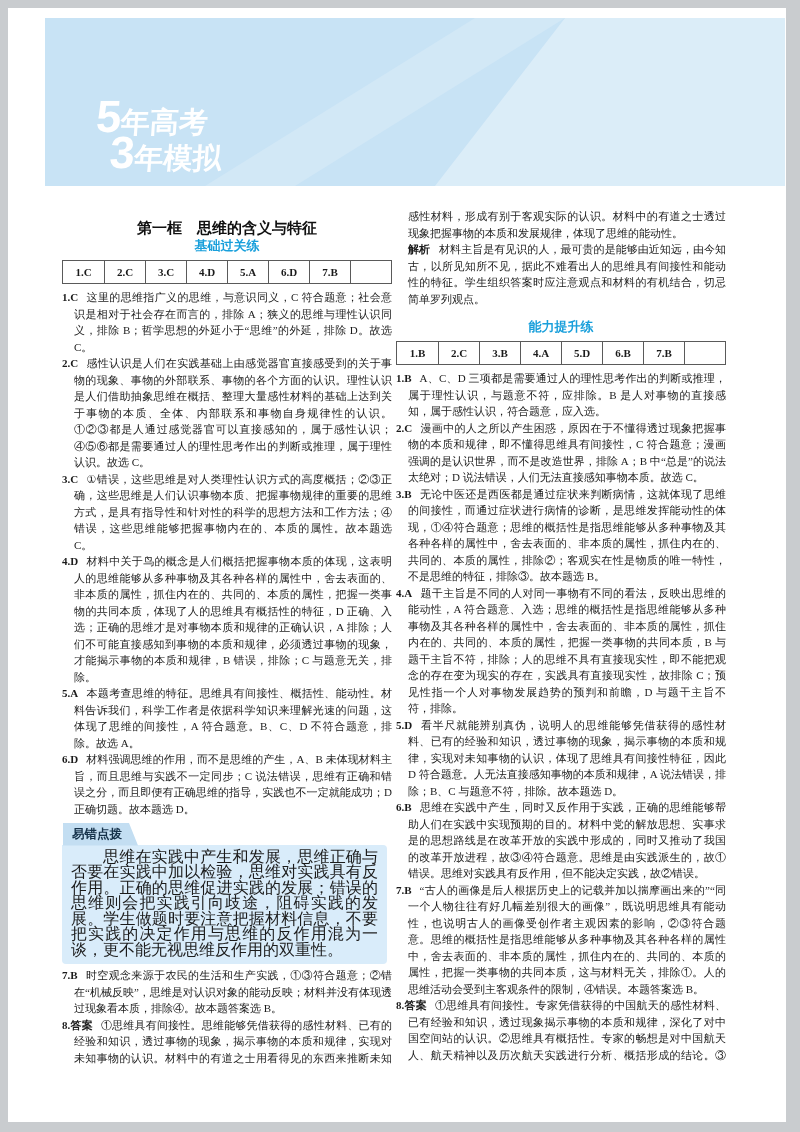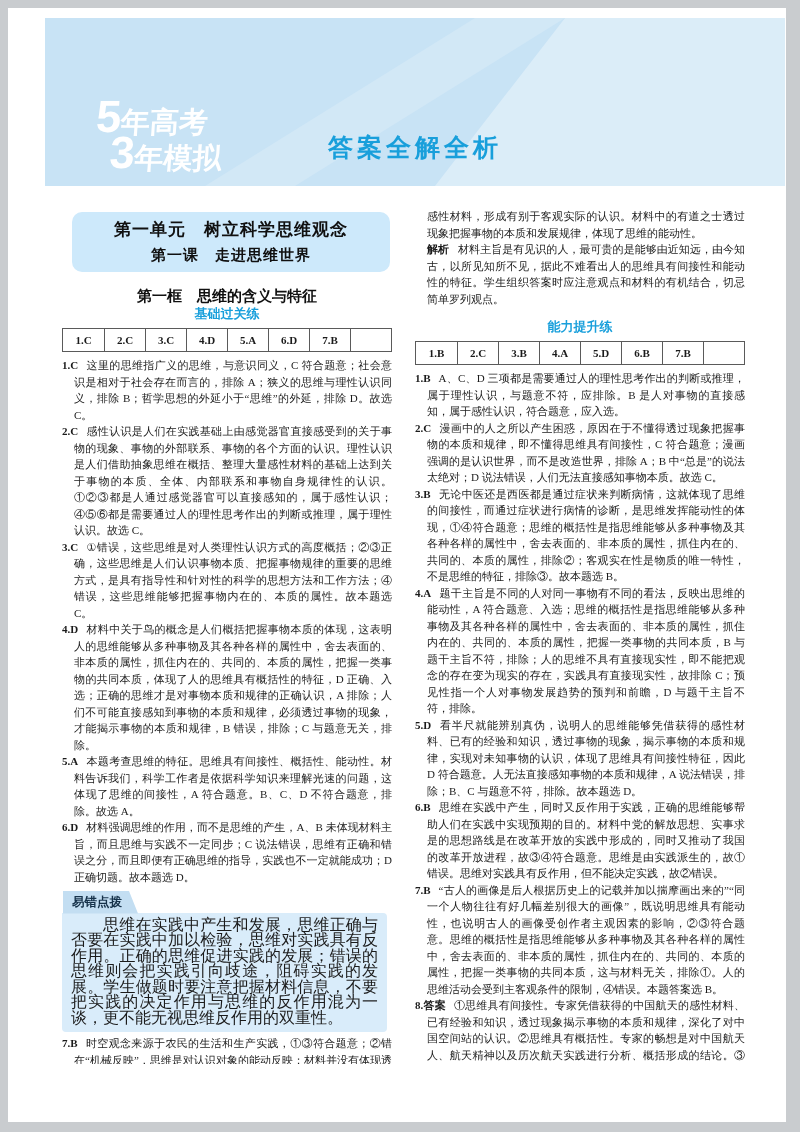--- a/index.html
+++ b/index.html
@@ -16,21 +16,21 @@
   .logo .row2{margin:-9px 0 0 16px;}
   .logo .big{font-size:45px;}
   .logo .mid{font-size:29px;}
   .page-title{position:absolute;left:0;width:100%;top:113px;text-align:center;
         font-family:"Liberation Sans","DejaVu Sans",sans-serif;font-weight:bold;
         font-size:25px;color:#189fdb;letter-spacing:4px;}
 
   
   .col{position:absolute;width:330px;font-size:11px;line-height:16.5px;color:#1b1b1b;text-align:justify;}
   .col-left{left:54px;top:196px;height:860px;overflow:hidden;}
-  .col-right{left:407px;top:200px;height:856px;overflow:hidden;}
+  .col-right{left:388px;top:200px;height:856px;overflow:hidden;}
 
   .unit-box{background:#cde9fb;border-radius:10px;text-align:center;padding:5px 4px 6px;margin:8px 2px 0 10px;
         font-family:"Liberation Sans","DejaVu Sans",sans-serif;color:#101010;}
   .unit-box .l1{font-size:17px;font-weight:bold;line-height:26px;letter-spacing:1px;}
   .unit-box .l2{font-size:15px;font-weight:bold;line-height:23px;letter-spacing:1px;}
   .frame-title{text-align:center;font-family:"Liberation Sans","DejaVu Sans",sans-serif;
         font-weight:bold;font-size:15px;color:#101010;margin-top:15px;line-height:18px;}
   .sec-head{text-align:center;font-family:"Liberation Sans","DejaVu Sans",sans-serif;
         font-weight:bold;font-size:13px;color:#189fdb;margin-top:0;line-height:17px;}
 
@@ -61,28 +61,23 @@
 
   <div class="band">
     <svg width="740" height="168" viewBox="0 0 740 168">
       <polygon points="430,0 520,0 250,168 160,168" fill="rgba(255,255,255,0.18)"></polygon>
       <polygon points="520,0 740,0 740,168 390,168" fill="rgba(255,255,255,0.35)"></polygon>
     </svg>
     <div class="logo">
       <div class="row"><span class="big">5</span><span class="mid">年高考</span></div>
       <div class="row row2"><span class="big">3</span><span class="mid">年模拟</span></div>
     </div>
-    <div class="page-title">答案全解全析</div>
   </div>
 
   <div class="col col-left">
-    <div class="unit-box">
-      <div class="l1">第一单元　树立科学思维观念</div>
-      <div class="l2">第一课　走进思维世界</div>
-    </div>
     <div class="frame-title">第一框　思维的含义与特征</div>
     <div class="sec-head">基础过关练</div>
 
     <div class="ans-table">
       <div class="ans-cell">1.C</div>
       <div class="ans-cell">2.C</div>
       <div class="ans-cell">3.C</div>
       <div class="ans-cell">4.D</div>
       <div class="ans-cell">5.A</div>
       <div class="ans-cell">6.D</div>

